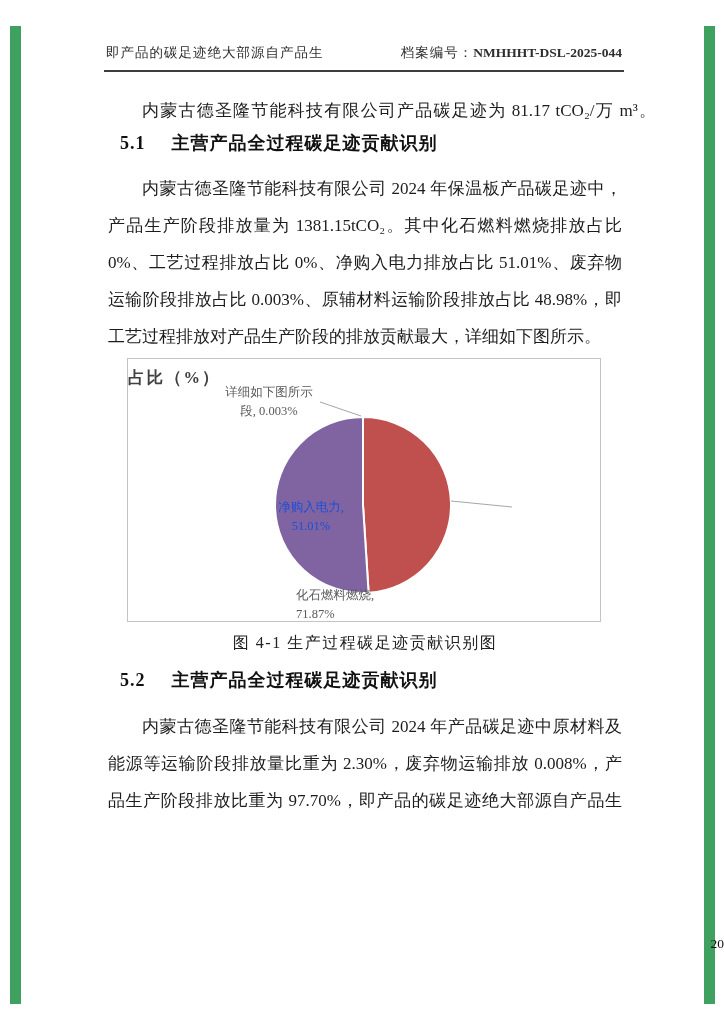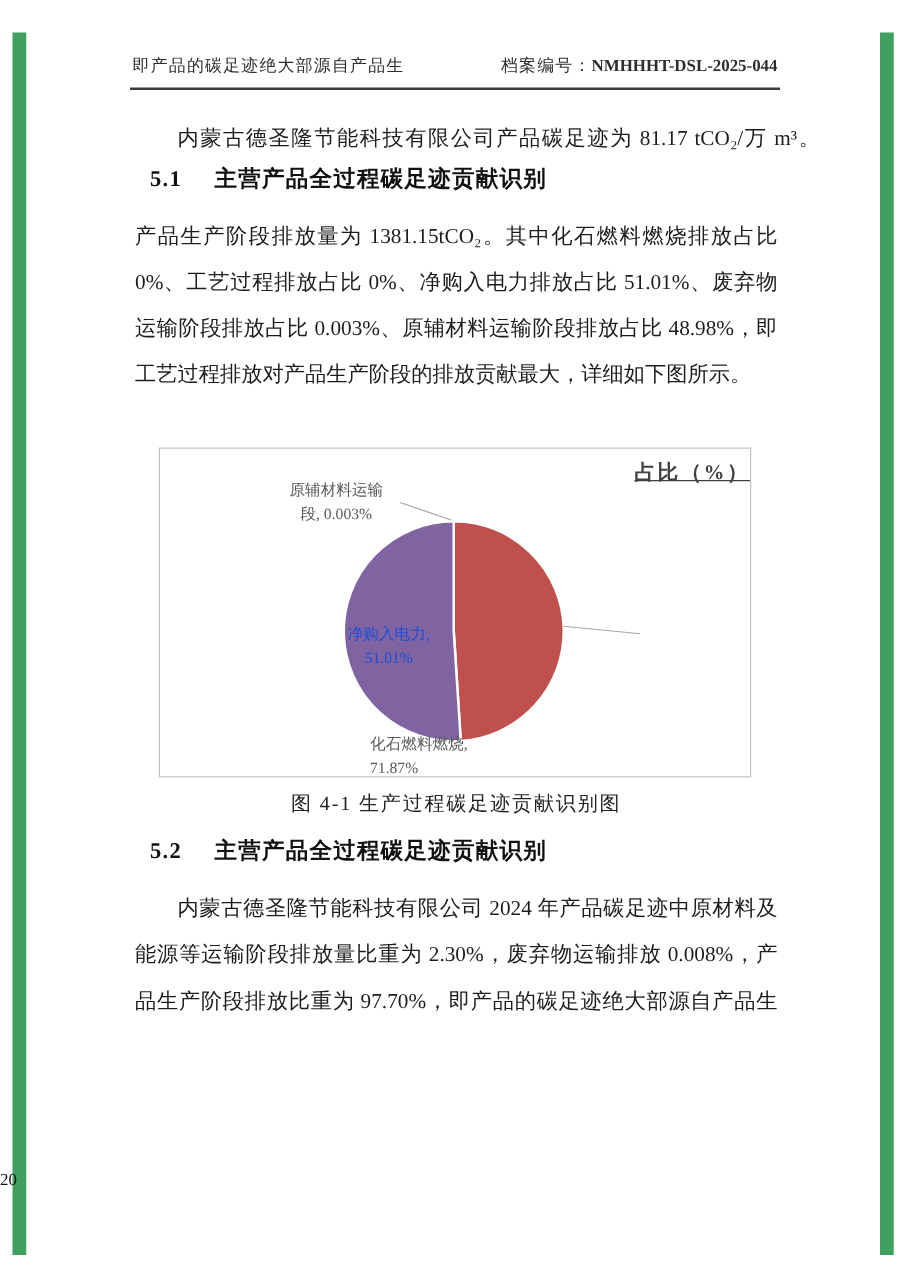--- a/index.html
+++ b/index.html
@@ -46,39 +46,39 @@
     position:absolute;left:120px;width:516px;
     display:flex;gap:26px;align-items:center;
     font-size:18px;font-weight:bold;color:#111;letter-spacing:1px;
   }
 
   .chart-box{
     position:absolute;left:127px;top:358px;width:474px;height:264px;
     border:1px solid #c3c3c3;background:#fff;box-sizing:border-box;
   }
   .chart-title{
-    position:absolute;left:0;top:8px;width:100%;text-align:right;
-    font-size:16.5px;font-weight:bold;color:var(--chart-title);letter-spacing:2px;text-decoration:underline;
+    position:absolute;left:0;top:8px;width:100%;text-align:left;
+    font-size:16.5px;font-weight:bold;color:var(--chart-title);letter-spacing:2px;
   }
   .pie-svg{position:absolute;left:0;top:0;width:474px;height:264px;}
   .chart-label{
     position:absolute;font-size:12.5px;line-height:19px;color:var(--chart-label);
     font-family:"Liberation Serif","DejaVu Serif",serif;
   }
   .lbl-waste{left:64px;top:24px;width:154px;text-align:center;}
   .lbl-elec{left:123px;top:139px;width:120px;text-align:center;color:#1d4ed8;}
   .lbl-raw{left:385px;top:132px;width:110px;text-align:left;}
   .lbl-fossil{left:168px;top:227px;width:140px;}
 
   .figure-caption{
     position:absolute;left:108px;top:633px;width:514px;text-align:center;
     font-size:16px;color:#222;letter-spacing:1.5px;
   }
   .page-number{
-    position:absolute;left:0;top:936px;width:724px;text-align:left;
+    position:absolute;left:0;top:936px;width:724px;text-align:right;
     font-size:13.5px;color:#111;
   }
 </style>
 </head>
 <body>
 
 <div class="green-bar left"></div>
 <div class="green-bar right"></div>
 
 <div class="header">
@@ -88,36 +88,37 @@
 <div class="header-rule"></div>
 
 <div class="content-line indent" style="top:92px;">内蒙古德圣隆节能科技有限公司产品碳足迹为 81.17 tCO₂/万 m³。</div>
 
 <div class="heading" style="top:131px;">
   <span>5.1</span>
   <span>主营产品全过程碳足迹贡献识别</span>
 </div>
 
 <div class="para" style="top:170px;">
+  <div class="pline indent">内蒙古德圣隆节能科技有限公司 2024 年保温板产品碳足迹中，</div>
   <div class="pline">产品生产阶段排放量为 1381.15tCO₂。其中化石燃料燃烧排放占比</div>
   <div class="pline">0%、工艺过程排放占比 0%、净购入电力排放占比 51.01%、废弃物</div>
   <div class="pline">运输阶段排放占比 0.003%、原辅材料运输阶段排放占比 48.98%，即</div>
   <div class="pline last">工艺过程排放对产品生产阶段的排放贡献最大，详细如下图所示。</div>
 </div>
 
 <div class="chart-box">
   <svg class="pie-svg" viewBox="0 0 474 264">
     <path id="slice-raw" fill="#C0504D" stroke="#ffffff" stroke-width="2" stroke-linejoin="round" d="M 235 58 A 88 88 0 0 1 240.62 233.82 L 235 146 Z"></path>
     <path id="slice-elec" fill="#8064A2" stroke="#ffffff" stroke-width="2" stroke-linejoin="round" d="M 240.62 233.82 A 88 88 0 1 1 235 58 L 235 146 Z"></path>
     <line x1="192" y1="43" x2="233" y2="57" stroke="#a6a6a6" stroke-width="1"></line>
     <line x1="323" y1="142" x2="384" y2="148" stroke="#a6a6a6" stroke-width="1"></line>
   </svg>
   <div class="chart-title">占比（%）</div>
   <div class="chart-label lbl-waste">
-    <div>原辅材料运输</div>
+    <div>详细如下图所示</div>
     <div>段, 0.003%</div>
   </div>
   <div class="chart-label lbl-elec">
     <div>净购入电力,</div>
     <div>51.01%</div>
   </div>
   <div class="chart-label lbl-fossil">
     <div>化石燃料燃烧,</div>
     <div>71.87%</div>
   </div>

